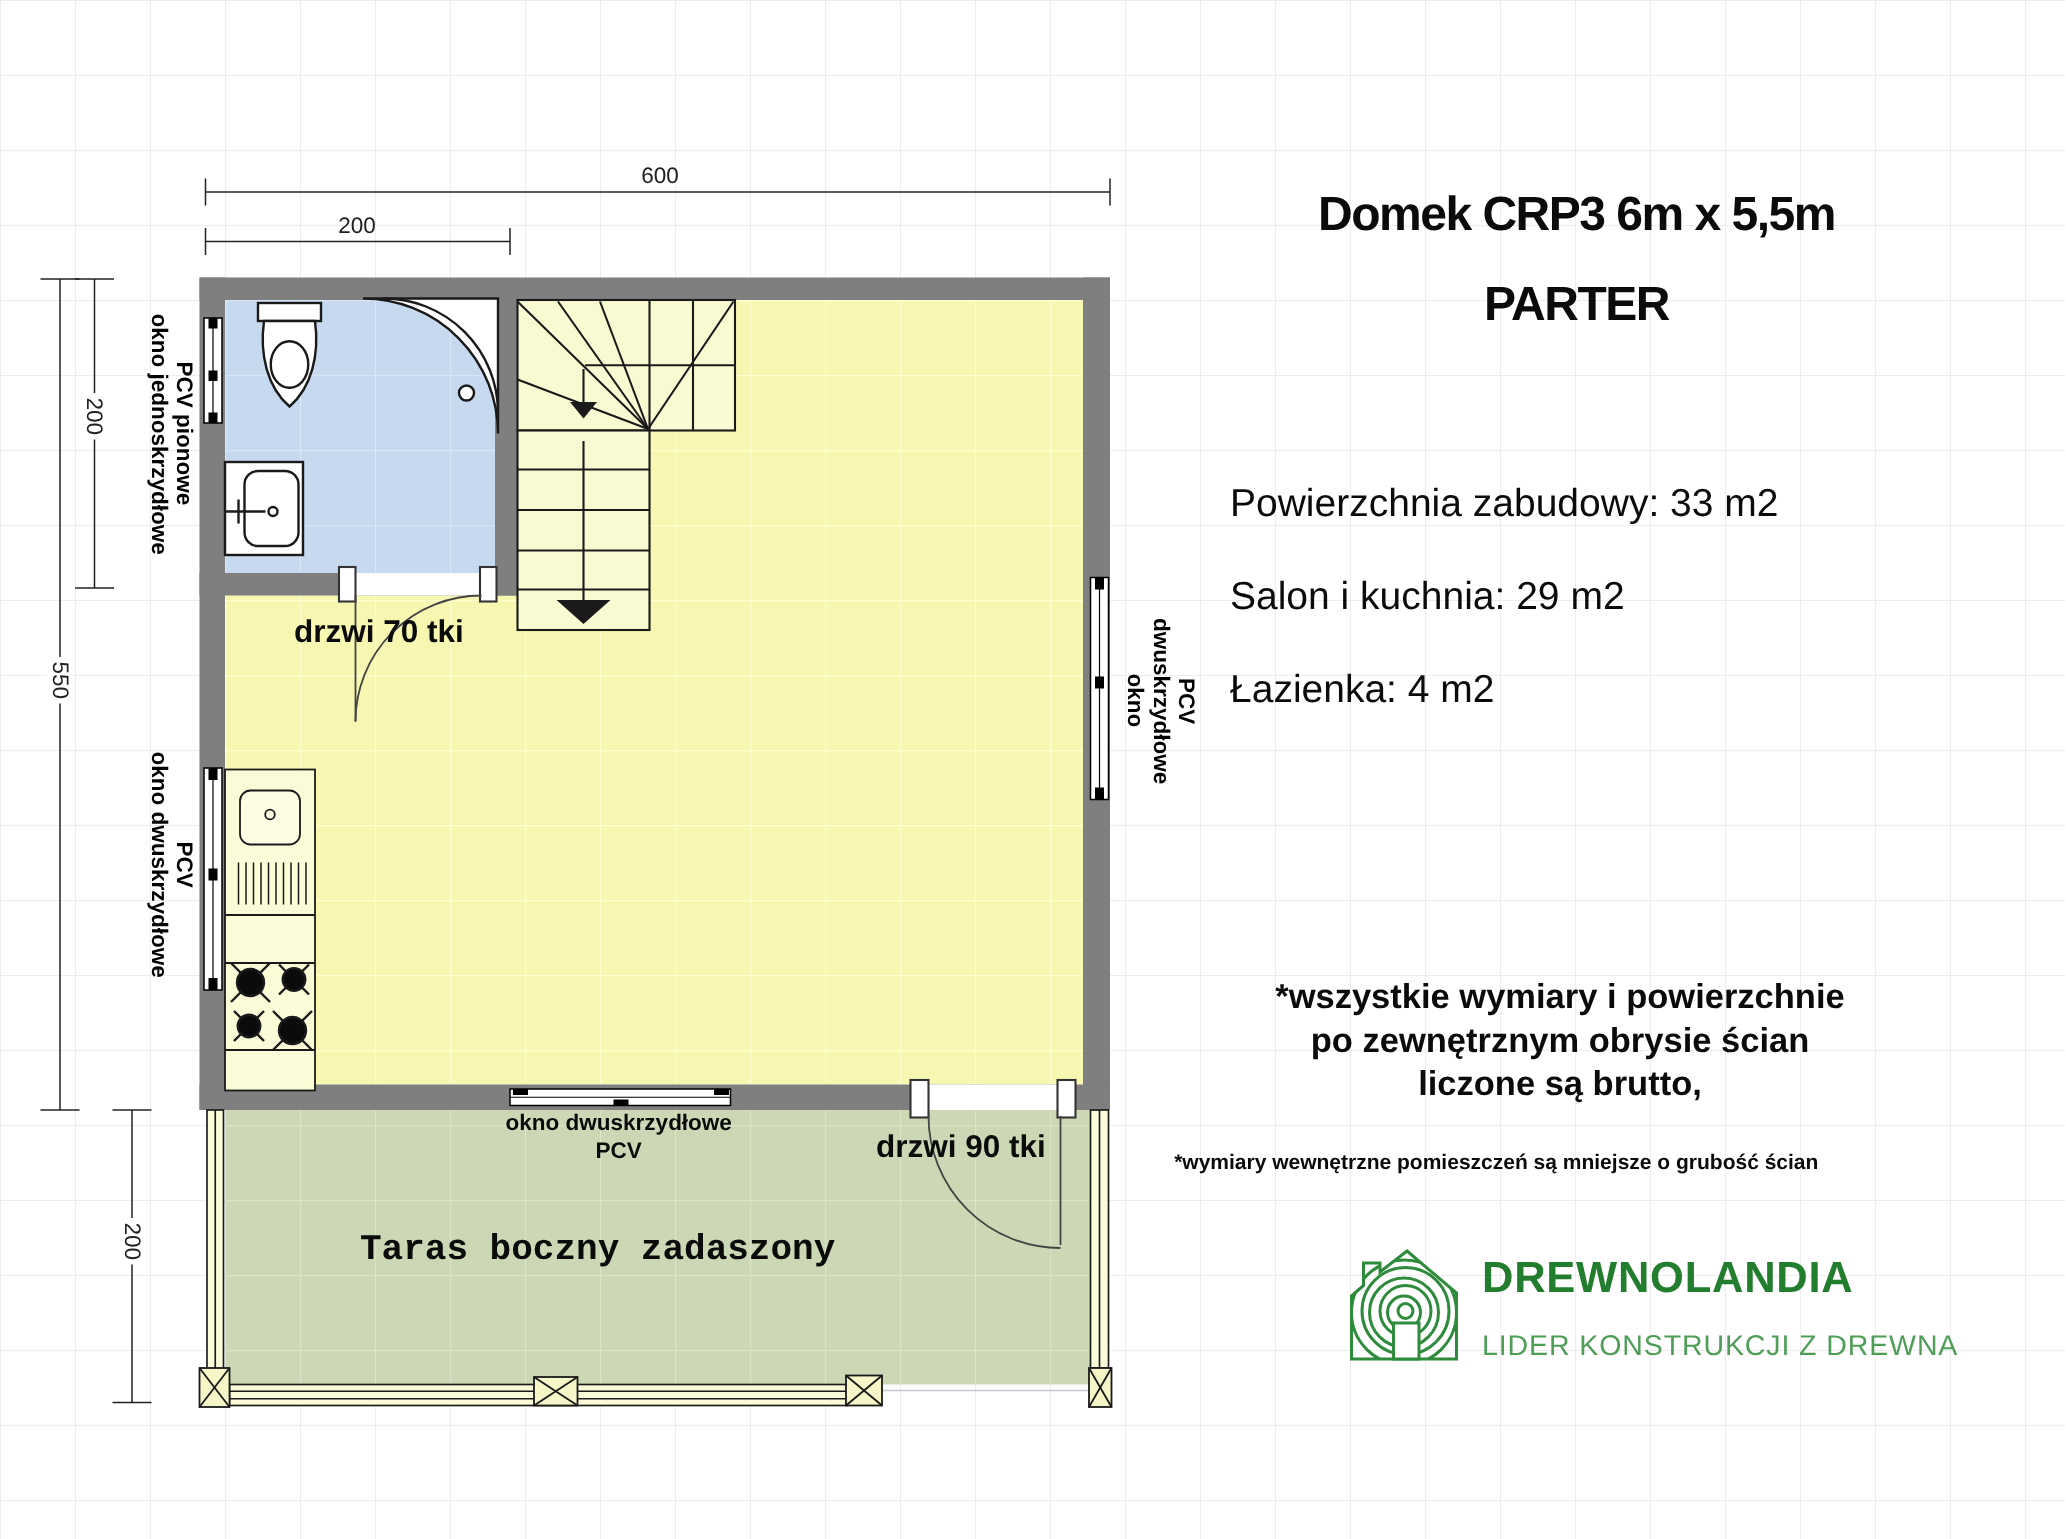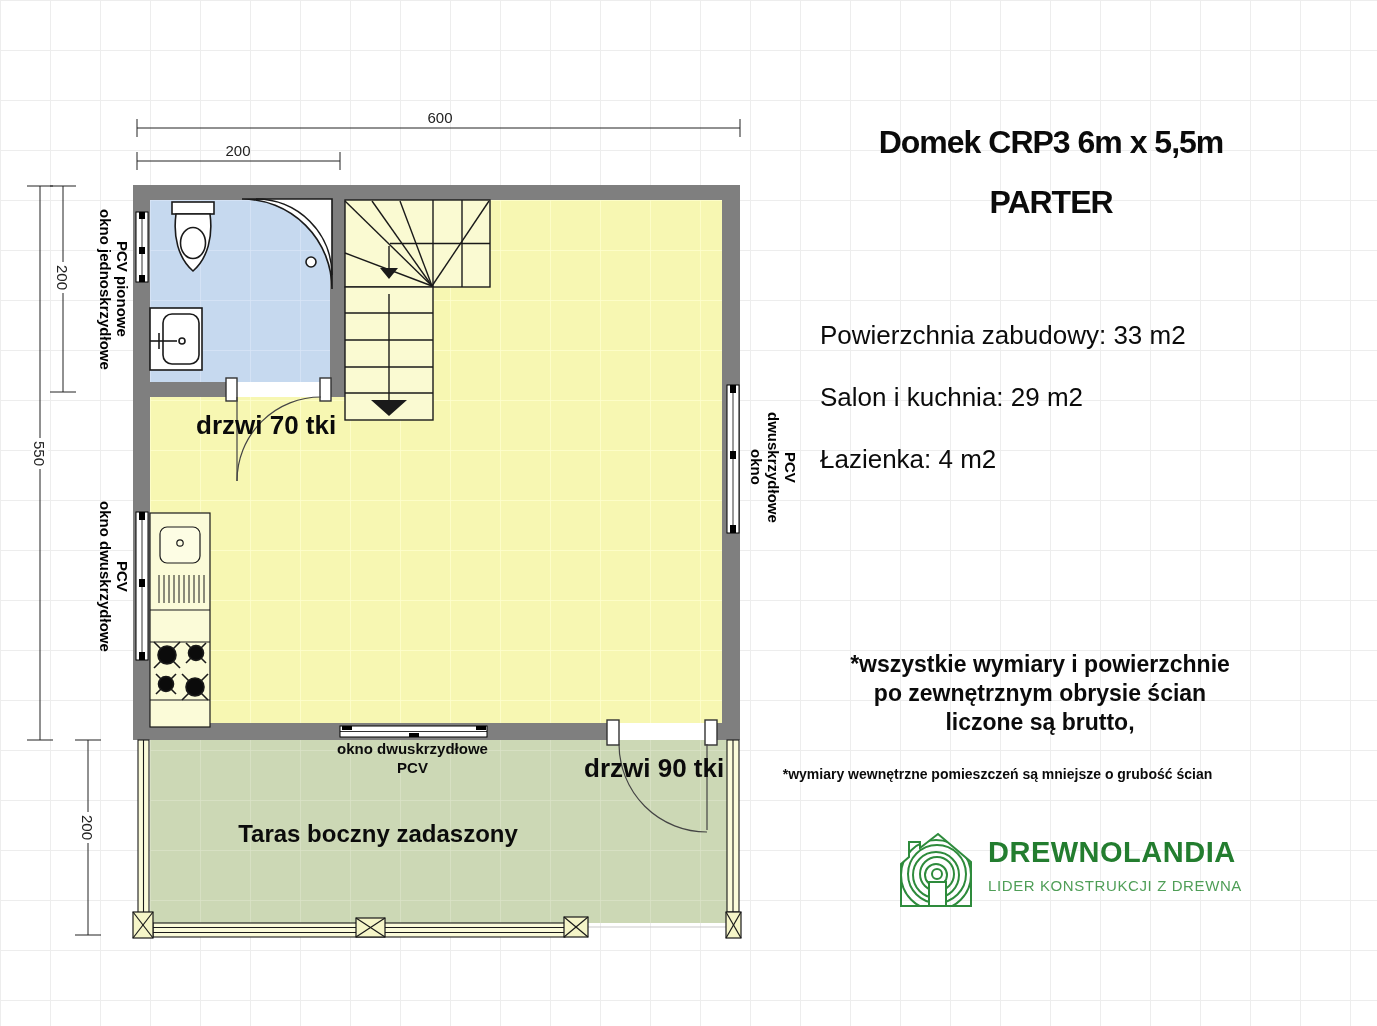--- a/index.html
+++ b/index.html
@@ -13,29 +13,29 @@
   }
   .abs{position:absolute;}
   svg{display:block;}
   .plan-svg{position:absolute;left:0;top:0;}
   .dim-text{font-size:15px;color:#222;white-space:nowrap;}
   .dim-text.h{transform:translateX(-50%);}
   .vtext{writing-mode:vertical-lr;text-orientation:mixed;}
   .dim-text.v{background:#fff;padding:3px 0;}
   .win-label{font-weight:bold;font-size:15px;line-height:17px;text-align:center;color:#000;}
   .win-label.vtext span{display:block;}
-  .door-label{font-weight:bold;font-size:26px;text-align:center;white-space:nowrap;}
+  .door-label{font-weight:bold;font-size:21px;white-space:nowrap;}
   .terrace-label{font-weight:bold;font-size:24px;text-align:center;white-space:nowrap;}
   .bottom-win-label{font-weight:bold;font-size:15px;line-height:19px;text-align:center;}
   .title{font-weight:bold;font-size:32px;line-height:60px;text-align:center;letter-spacing:-1px;}
   .specs div{font-weight:normal;font-size:26px;margin-bottom:31px;white-space:nowrap;}
   .note{font-weight:bold;font-size:23px;line-height:29px;text-align:center;}
   .footnote{font-weight:bold;font-size:14px;text-align:center;white-space:nowrap;}
   .logo-name{font-weight:bold;font-size:29px;letter-spacing:0.5px;color:var(--c-green,#237d2f);white-space:nowrap;}
-  .logo-tagline{font-size:15px;letter-spacing:0.6px;color:#4f9e57;margin-top:8px;white-space:nowrap;}
+  .logo-tagline{font-size:19px;letter-spacing:0.6px;color:#4f9e57;margin-top:18px;white-space:nowrap;}
 </style>
 </head>
 <body>
 
 <div class="canvas">
 
   <svg class="plan-svg" width="1377" height="1026" viewBox="0 0 1377 1026">
     <defs>
       <pattern id="gy" width="50" height="50" patternUnits="userSpaceOnUse">
         <rect width="50" height="50" fill="#f7f7b2"></rect>
@@ -256,21 +256,21 @@
   <div class="abs win-label vtext" style="left:748px;top:392px;height:150px;">
     <span>okno dwuskrzydłowe</span>
     <span>PCV</span>
   </div>
   <div class="abs bottom-win-label" style="left:335px;top:739px;width:155px;">
     <div>okno dwuskrzydłowe</div>
     <div>PCV</div>
   </div>
   <div class="abs door-label" style="left:196px;top:410px;width:120px;">drzwi 70 tki</div>
   <div class="abs door-label" style="left:584px;top:753px;width:126px;">drzwi 90 tki</div>
-  <div class="abs terrace-label" style="left:228px;top:820px;width:300px;">Taras boczny zadaszony</div>
+  <div class="abs terrace-label" style="left:240px;top:820px;width:300px;font-family:Liberation Mono, monospace;">Taras boczny zadaszony</div>
 
   <div class="abs title" style="left:745px;top:112px;width:612px;">
     <div>Domek CRP3 6m x 5,5m</div>
     <div>PARTER</div>
   </div>
 
   <div class="abs specs" style="left:820px;top:320px;">
     <div>Powierzchnia zabudowy: 33 m2</div>
     <div>Salon i kuchnia: 29 m2</div>
     <div>Łazienka: 4 m2</div>

